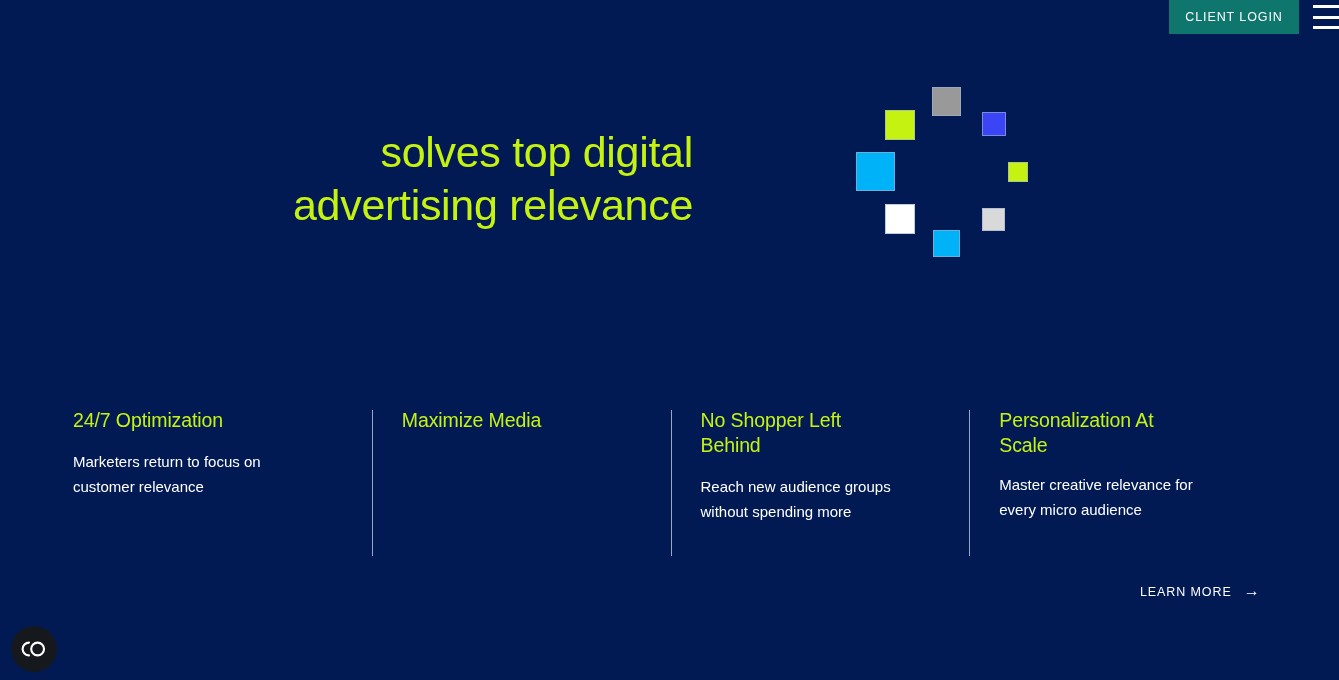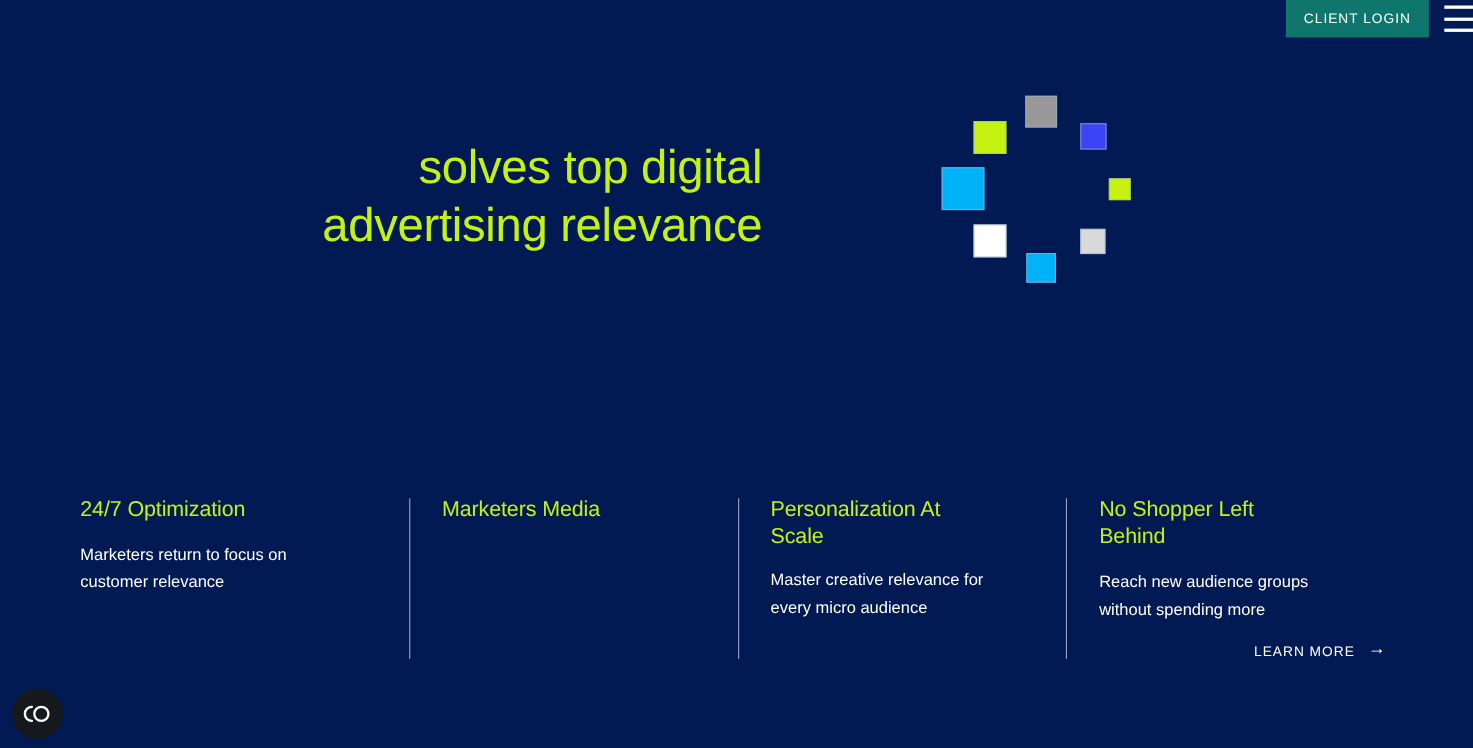--- a/index.html
+++ b/index.html
@@ -97,21 +97,20 @@
     top: 408px;
     left: 73px;
     width: 1195px;
     height: 150px;
     display: flex;
   }
   .card {
     position: relative;
     width: 298.75px;
     padding-right: 70px;
-    margin-top: 43px;
   }
   .card + .card { padding-left: 30px; }
   .card + .card::before {
     content: "";
     position: absolute;
     left: 0;
     top: 2px;
     width: 1px;
     height: 146px;
     background: #9aa7c4;
@@ -202,29 +201,29 @@
     <div class="sq" style="left: 982px; top: 208px; width: 23px; height: 23px; background: rgb(217, 217, 217);"></div>
     <div class="sq" style="left: 933px; top: 230px; width: 27px; height: 27px; background: rgb(0, 178, 247);"></div>
   </div>
 
 <div class="cards">
   <div class="card card-0">
     <div class="card-title">24/7 Optimization</div>
     <div class="card-body">Marketers return to focus on customer relevance</div>
   </div>
   <div class="card card-1">
-    <div class="card-title">Marketers Media</div>
+    <div class="card-title">Maximize Media</div>
+  </div>
+  <div class="card card-3b">
+    <div class="card-title">No Shopper Left Behind</div>
+    <div class="card-body">Reach new audience groups without spending more</div>
   </div>
   <div class="card card-2 card-3">
     <div class="card-title">Personalization At Scale</div>
     <div class="card-body">Master creative relevance for every micro audience</div>
-  </div>
-  <div class="card card-3b">
-    <div class="card-title">No Shopper Left Behind</div>
-    <div class="card-body">Reach new audience groups without spending more</div>
   </div>
 </div>
 
 <a class="learn-more" href="#">
   <span>LEARN MORE</span>
   <span class="arrow">→</span>
 </a>
 
 <button class="cookie-widget">
   <span>

